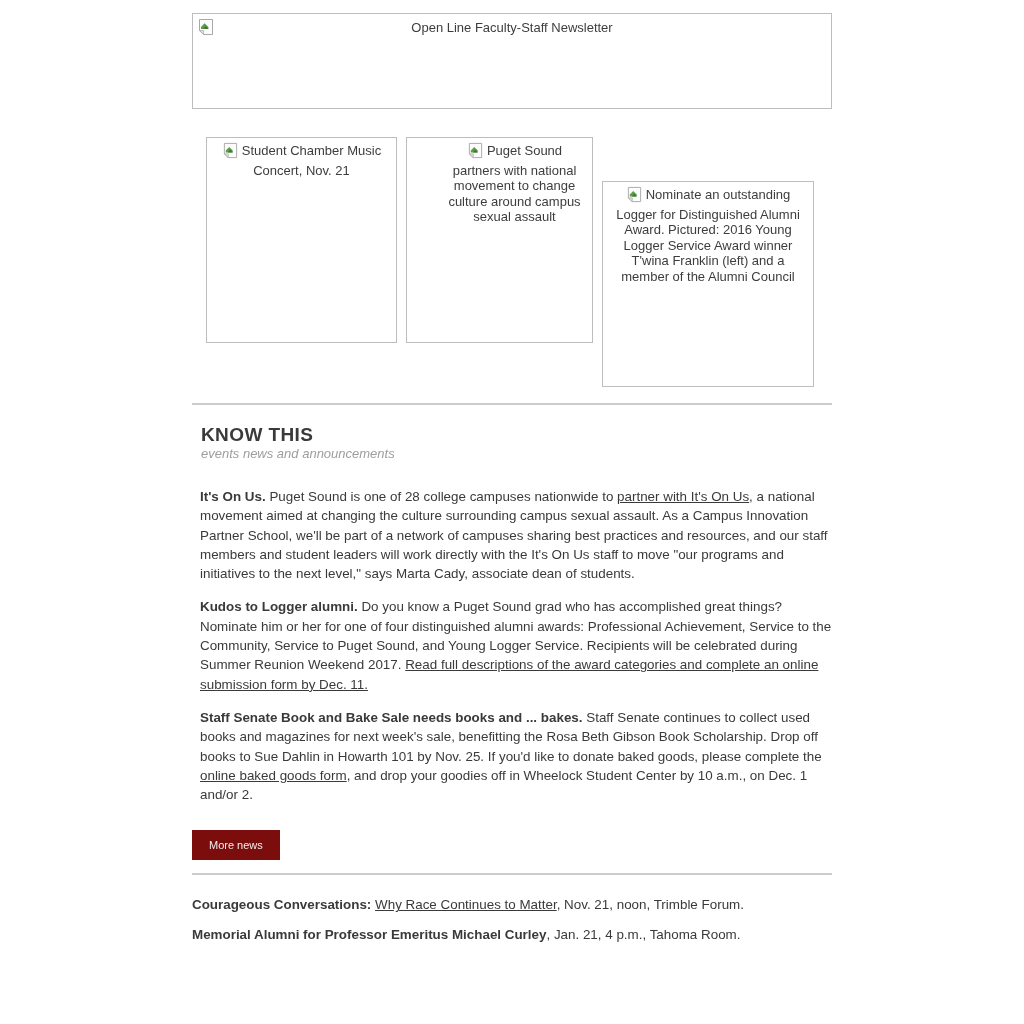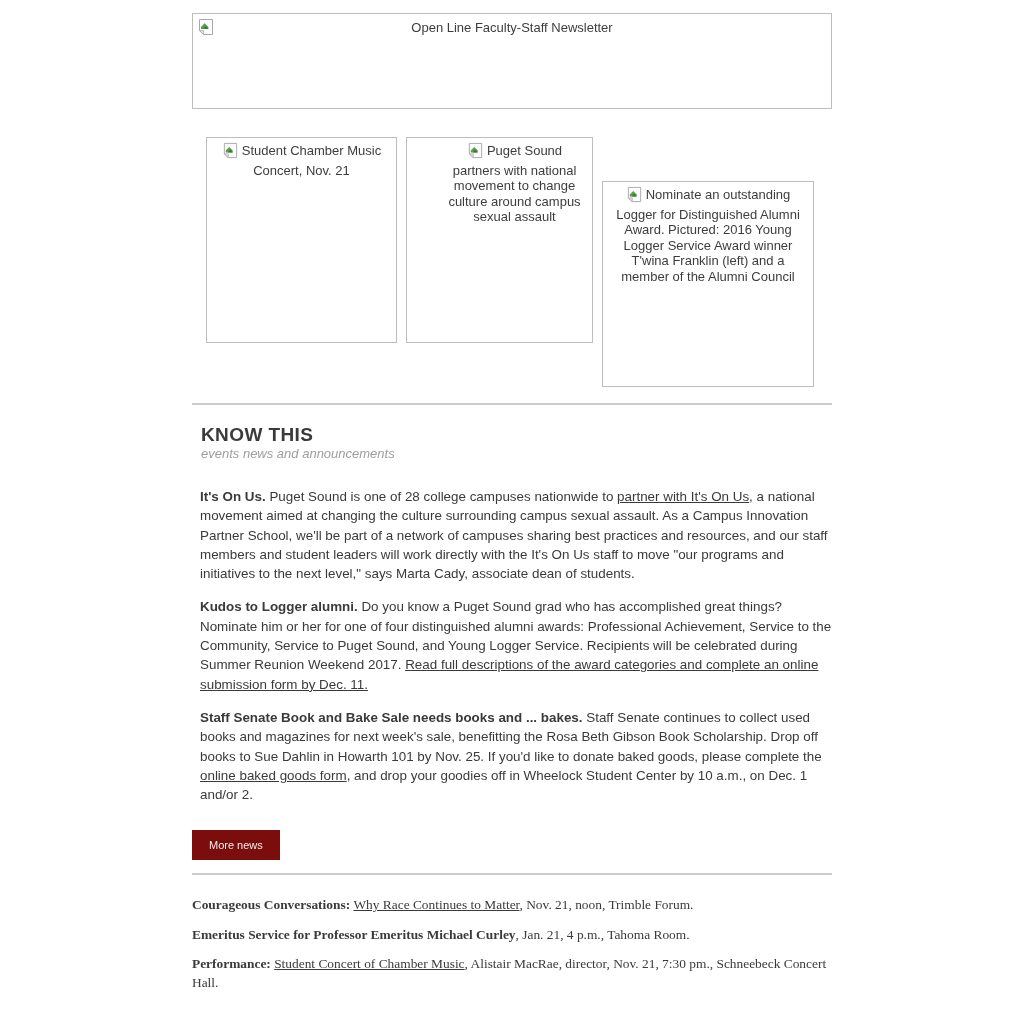--- a/index.html
+++ b/index.html
@@ -61,21 +61,20 @@
     display: inline-block; margin-top: 26px;
     background: #7b0d0d; color: #f3eded; border: none;
     font-family: "Liberation Sans", sans-serif;
     font-size: 11px; padding: 9px 17px; cursor: pointer;
   }
   .rule.after-btn { margin-top: 13px; }
 
   .events p {
     font-size: 13.4px; line-height: 19.3px; color: #3a3a3a;
     margin: 0 0 10px 0;
-    font-family: Liberation Serif, serif;
   }
   .events { margin-top: 20px; }
   .events .bold { font-weight: bold; }
 </style>
 </head>
 <body>
 
 <svg width="0" height="0" style="position:absolute">
   <symbol id="broken-img" viewBox="0 0 18 18">
     <path d="M2.5 1.5 H15.5 V16.5 H6.6 L2.5 12.6 Z" fill="#fdfdfd" stroke="#a8a8a8" stroke-width="1"></path>
@@ -127,19 +126,18 @@
       <p><span class="bold">Staff Senate Book and Bake Sale needs books and ... bakes. </span><span>Staff Senate continues to collect used books and magazines for next week's sale, benefitting the Rosa Beth Gibson Book Scholarship. Drop off books to Sue Dahlin in Howarth 101 by Nov. 25. If you'd like to donate baked goods, please complete the </span><a class="link">online baked goods form</a><span>, and drop your goodies off in Wheelock Student Center by 10 a.m., on Dec. 1 and/or 2.</span></p>
     </div>
     <button class="more-news-btn">More news</button>
   </section>
 
   <hr class="rule after-btn">
 
   <section>
     <div class="events">
       <p><span class="bold">Courageous Conversations: </span><a class="link">Why Race Continues to Matter</a><span>, Nov. 21, noon, Trimble Forum.</span></p>
-      <p><span class="bold">Emeritus Service for Professor Emeritus Michael Curley</span><span>, Jan. 21, 4 p.m., Tahoma Room.</span></p>
-      <p><span class="bold">Performance: </span><a class="link">Student Concert of Chamber Music</a><span>, Alistair MacRae, director, Nov. 21, 7:30 pm., Schneebeck Concert Hall.</span></p>
+      <p><span class="bold">Memorial Alumni for Professor Emeritus Michael Curley</span><span>, Jan. 21, 4 p.m., Tahoma Room.</span></p>
 
     </div>
   </section>
 
 </div>
 
 </body></html>

